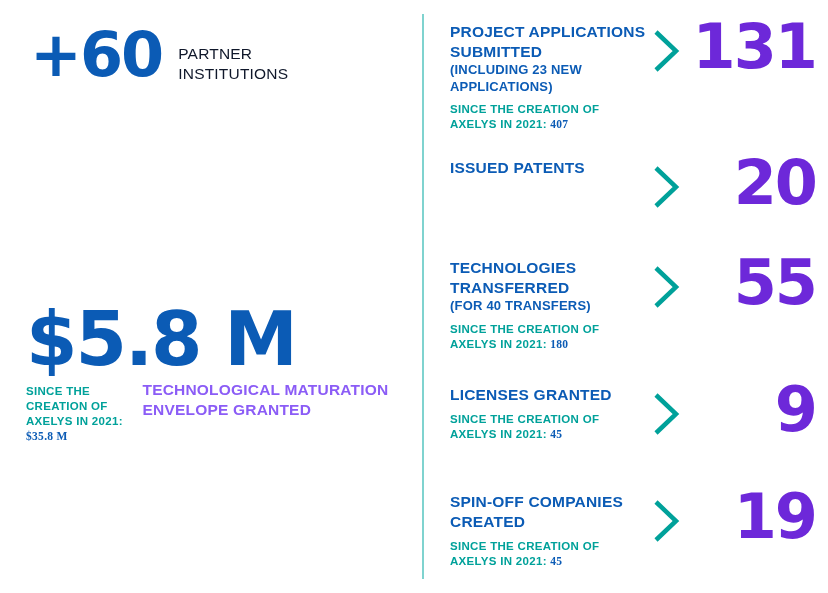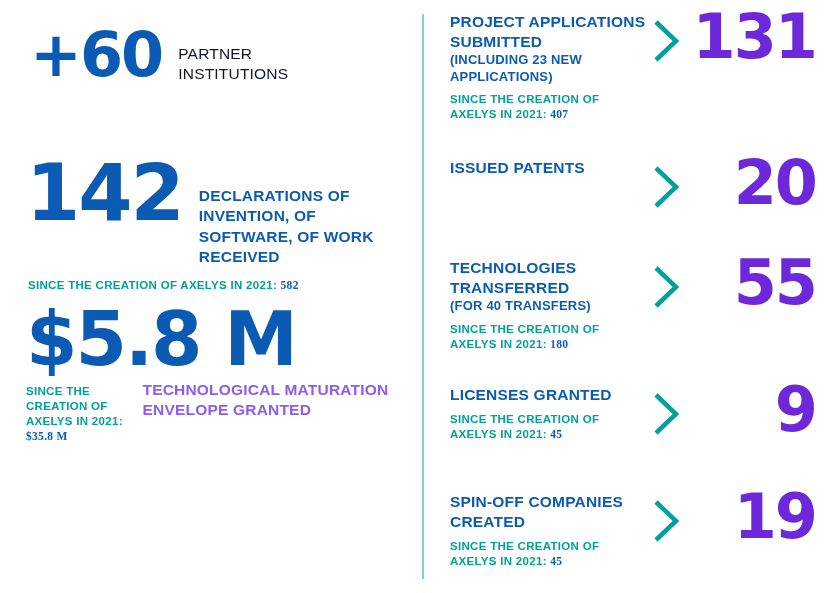--- a/index.html
+++ b/index.html
@@ -186,51 +186,41 @@
     text-align: right;
     font-family: "DejaVu Sans", sans-serif;
     font-weight: 800;
     font-size: 62px;
     line-height: 0.82;
     letter-spacing: -2px;
     color: #6d28d9;
     padding-right: 2px;
   }
 
-  .r1 { top: 12px; }
+  .r1 { top: 22px; }
   .r2 { top: 158px; }
   .r3 { top: 258px; }
   .r4 { top: 385px; }
   .r5 { top: 492px; }
 </style>
 </head>
 <body>
 
 <div class="page">
 
   <div class="left">
 
     <div class="blockA">
       <div class="rowA">
         <div class="bigfig s1">+60</div>
         <div class="labelA" style="white-space:pre-line;">PARTNER
 INSTITUTIONS</div>
       </div>
     </div>
 
-    <div class="blockB">
-      <div class="rowB">
-        <div class="bigfig s2">142</div>
-        <div class="labelB">DECLARATIONS OF INVENTION, OF SOFTWARE, OF WORK RECEIVED</div>
-      </div>
-      <div class="since sinceB">
-        <span>SINCE THE CREATION OF AXELYS IN 2021:</span>
-        <span class="val">582</span>
-      </div>
-    </div>
 
     <div class="blockC">
       <div class="bigfig s3">$5.8 M</div>
       <div class="cBottom">
         <div class="cSinceWrap">
           <div class="since">
             <span>SINCE THE CREATION OF AXELYS IN 2021:</span>
             <span class="val">$35.8 M</span>
           </div>
         </div>

